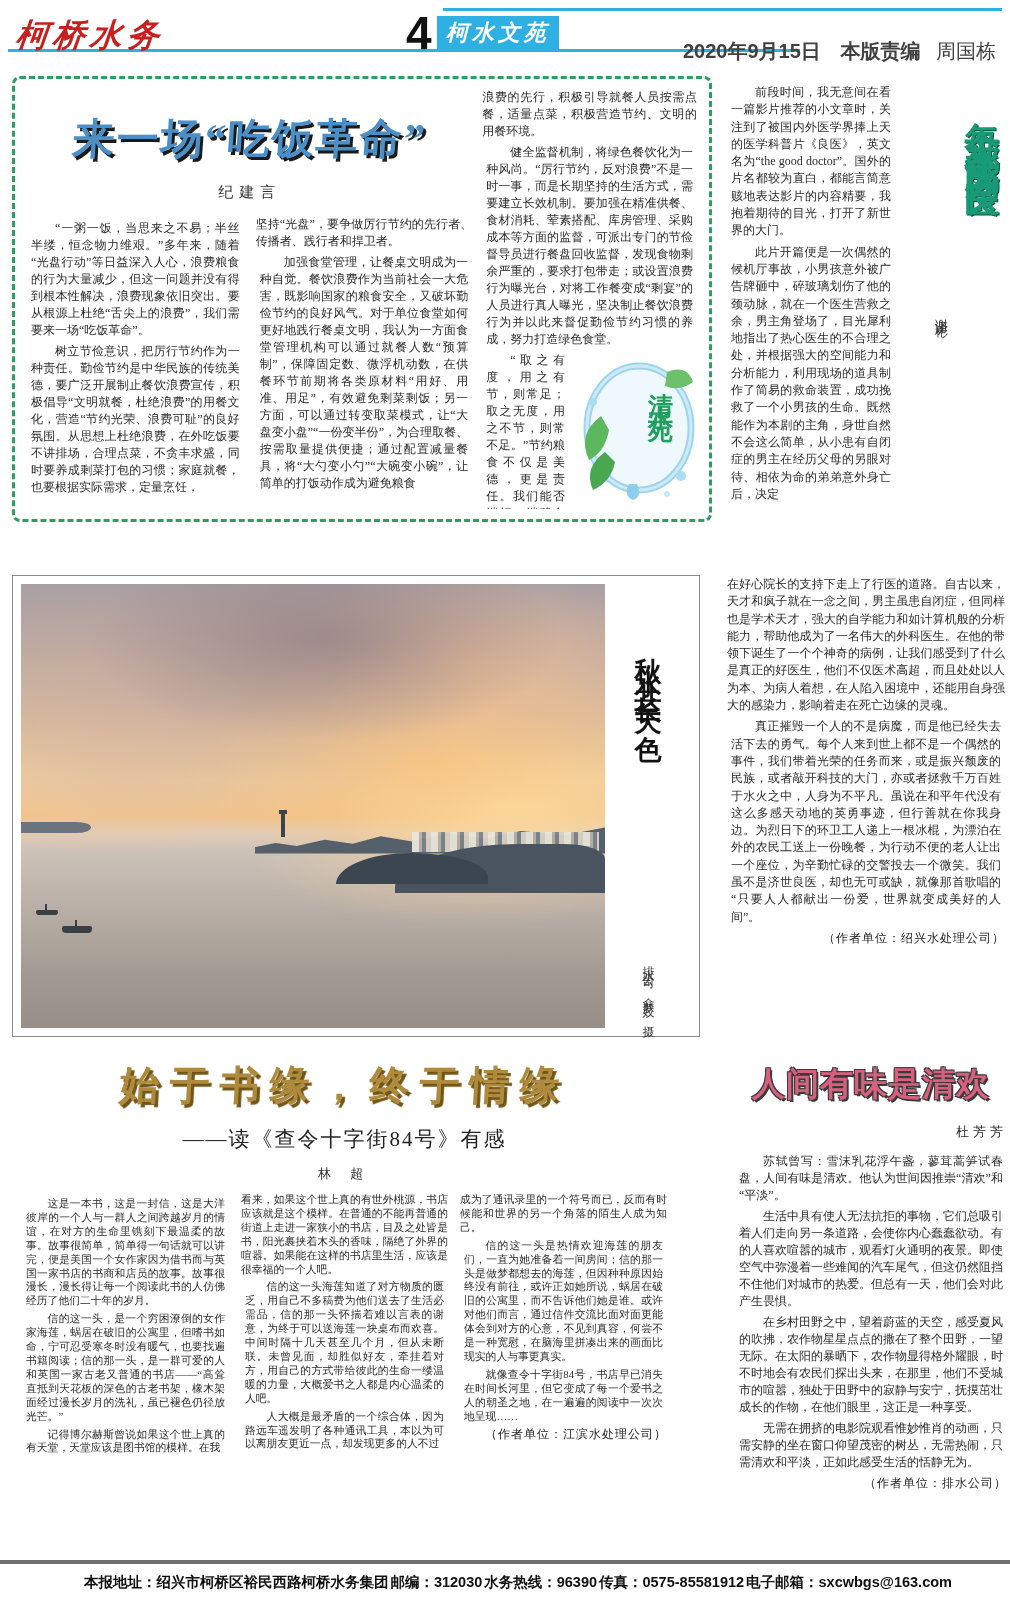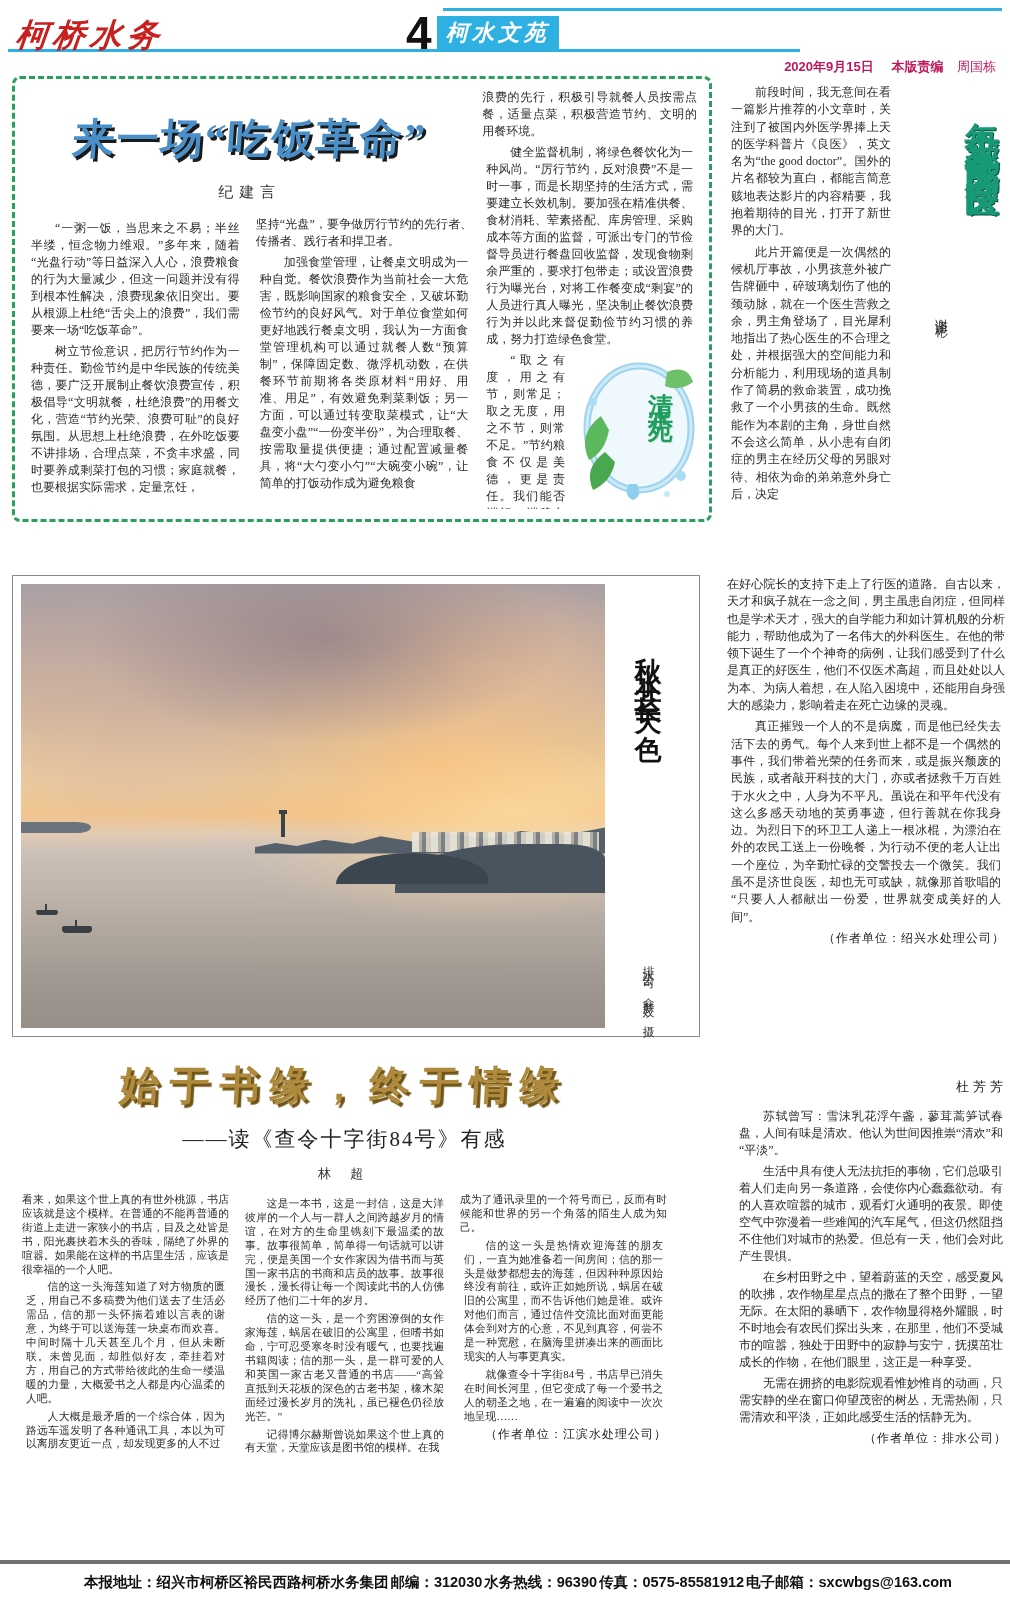--- a/index.html
+++ b/index.html
@@ -8,22 +8,22 @@
   
   .mast-brand{position:absolute;left:16px;top:14px;font-size:32px;font-weight:bold;
       color:#c7201f;letter-spacing:5px;transform:skewX(-6deg);font-style:italic;}
   .mast-num{position:absolute;left:406px;top:6px;font-size:46px;font-weight:bold;
       font-family:"Liberation Sans",sans-serif;color:#111;}
   .mast-badge{position:absolute;left:437px;top:16px;width:122px;height:34px;background:#2fb0e3;
       color:#fff;font-weight:bold;font-size:22px;letter-spacing:4px;display:flex;align-items:center;
       justify-content:center;font-style:italic;}
   .rule-top{position:absolute;left:443px;right:8px;top:8px;height:3px;background:#2fb0e3;}
   .rule-bottom{position:absolute;left:8px;top:49px;width:792px;height:3px;background:#2fb0e3;}
-  .mast-date{position:absolute;right:14px;top:38px;font-size:13px;font-family:"Liberation Sans",sans-serif;
-      font-weight:bold;color:#be185d;margin-top:20px;}
+  .mast-date{position:absolute;right:14px;top:38px;font-size:20px;font-family:"Liberation Sans",sans-serif;
+      font-weight:bold;color:#404040;}
   .mast-date .editor-name{font-weight:normal;font-family:"Liberation Serif",serif;margin-left:10px;}
   .mast-date .editor-label{margin-left:14px;}
   
   .rice-box{position:absolute;left:12px;top:76px;width:700px;height:446px;border:3px dashed #2aa05f;
       border-radius:8px;padding:10px 12px;box-sizing:border-box;overflow:hidden;}
   .rice-inner{display:flex;gap:10px;height:100%;}
   .rice-left{width:452px;display:flex;flex-direction:column;}
   .rice-title{margin-top:22px;text-align:center;font-size:42px;font-weight:bold;color:#4a8fc8;
       letter-spacing:2px;text-shadow:3px 3px 0 #1a1a1a;transform:skewX(-4deg);}
   .rice-author{text-align:center;font-size:15px;margin:16px 0 14px;letter-spacing:6px;color:#333;}
@@ -192,39 +192,40 @@
       <p class="attribution">（作者单位：绍兴水处理公司）</p>
     </div>
   </div>
 
   <div class="book">
     <div class="book-title">始于书缘，终于情缘</div>
     <div class="book-subtitle">——读《查令十字街84号》有感</div>
     <div class="book-author">林 超</div>
     <div class="book-cols">
       <div class="book-col">
+        <p class="para">这是一本书，这是一封信，这是大洋彼岸的一个人与一群人之间跨越岁月的情谊，在对方的生命里镌刻下最温柔的故事。故事很简单，简单得一句话就可以讲完，便是美国一个女作家因为借书而与英国一家书店的书商和店员的故事。故事很漫长，漫长得让每一个阅读此书的人仿佛经历了他们二十年的岁月。</p>
+        <p class="para">信的这一头，是一个穷困潦倒的女作家海莲，蜗居在破旧的公寓里，但嗜书如命，宁可忍受寒冬时没有暖气，也要找遍书籍阅读；信的那一头，是一群可爱的人和英国一家古老又普通的书店——“高耸直抵到天花板的深色的古老书架，橡木架面经过漫长岁月的洗礼，虽已褪色仍径放光芒。”</p>
+        <p class="para">记得博尔赫斯曾说如果这个世上真的有天堂，天堂应该是图书馆的模样。在我</p>
+      </div>
+      <div class="book-col">
         <p class="cont">看来，如果这个世上真的有世外桃源，书店应该就是这个模样。在普通的不能再普通的街道上走进一家狭小的书店，目及之处皆是书，阳光裹挟着木头的香味，隔绝了外界的喧嚣。如果能在这样的书店里生活，应该是很幸福的一个人吧。</p>
         <p class="para">信的这一头海莲知道了对方物质的匮乏，用自己不多稿费为他们送去了生活必需品，信的那一头怀揣着难以言表的谢意，为终于可以送海莲一块桌布而欢喜。中间时隔十几天甚至几个月，但从未断联。未曾见面，却胜似好友，牵挂着对方，用自己的方式带给彼此的生命一缕温暖的力量，大概爱书之人都是内心温柔的人吧。</p>
         <p class="para">人大概是最矛盾的一个综合体，因为路远车遥发明了各种通讯工具，本以为可以离朋友更近一点，却发现更多的人不过</p>
-      </div>
-      <div class="book-col">
-        <p class="para">这是一本书，这是一封信，这是大洋彼岸的一个人与一群人之间跨越岁月的情谊，在对方的生命里镌刻下最温柔的故事。故事很简单，简单得一句话就可以讲完，便是美国一个女作家因为借书而与英国一家书店的书商和店员的故事。故事很漫长，漫长得让每一个阅读此书的人仿佛经历了他们二十年的岁月。</p>
-        <p class="para">信的这一头，是一个穷困潦倒的女作家海莲，蜗居在破旧的公寓里，但嗜书如命，宁可忍受寒冬时没有暖气，也要找遍书籍阅读；信的那一头，是一群可爱的人和英国一家古老又普通的书店——“高耸直抵到天花板的深色的古老书架，橡木架面经过漫长岁月的洗礼，虽已褪色仍径放光芒。”</p>
-        <p class="para">记得博尔赫斯曾说如果这个世上真的有天堂，天堂应该是图书馆的模样。在我</p>
       </div>
       <div class="book-col">
         <p class="cont">成为了通讯录里的一个符号而已，反而有时候能和世界的另一个角落的陌生人成为知己。</p>
         <p class="para">信的这一头是热情欢迎海莲的朋友们，一直为她准备着一间房间；信的那一头是做梦都想去的海莲，但因种种原因始终没有前往，或许正如她所说，蜗居在破旧的公寓里，而不告诉他们她是谁。或许对他们而言，通过信件交流比面对面更能体会到对方的心意，不见到真容，何尝不是一种宽慰，在脑海里拼凑出来的画面比现实的人与事更真实。</p>
         <p class="para">就像查令十字街84号，书店早已消失在时间长河里，但它变成了每一个爱书之人的朝圣之地，在一遍遍的阅读中一次次地呈现……</p>
         <p class="attribution">（作者单位：江滨水处理公司）</p>
       </div>
     </div>
   </div>
 
   <div class="qh">
+    <div class="qh-title">人间有味是清欢</div>
     <div class="qh-author">杜芳芳</div>
     <div class="qh-body">
       <p class="para">苏轼曾写：雪沫乳花浮午盏，蓼茸蒿笋试春盘，人间有味是清欢。他认为世间因推崇“清欢”和“平淡”。</p>
       <p class="para">生活中具有使人无法抗拒的事物，它们总吸引着人们走向另一条道路，会使你内心蠢蠢欲动。有的人喜欢喧嚣的城市，观看灯火通明的夜景。即使空气中弥漫着一些难闻的汽车尾气，但这仍然阻挡不住他们对城市的热爱。但总有一天，他们会对此产生畏惧。</p>
       <p class="para">在乡村田野之中，望着蔚蓝的天空，感受夏风的吹拂，农作物星星点点的撒在了整个田野，一望无际。在太阳的暴晒下，农作物显得格外耀眼，时不时地会有农民们探出头来，在那里，他们不受城市的喧嚣，独处于田野中的寂静与安宁，抚摸茁壮成长的作物，在他们眼里，这正是一种享受。</p>
       <p class="para">无需在拥挤的电影院观看惟妙惟肖的动画，只需安静的坐在窗口仰望茂密的树丛，无需热闹，只需清欢和平淡，正如此感受生活的恬静无为。</p>
       <p class="attribution">（作者单位：排水公司）</p>
     </div>
   </div>
 

